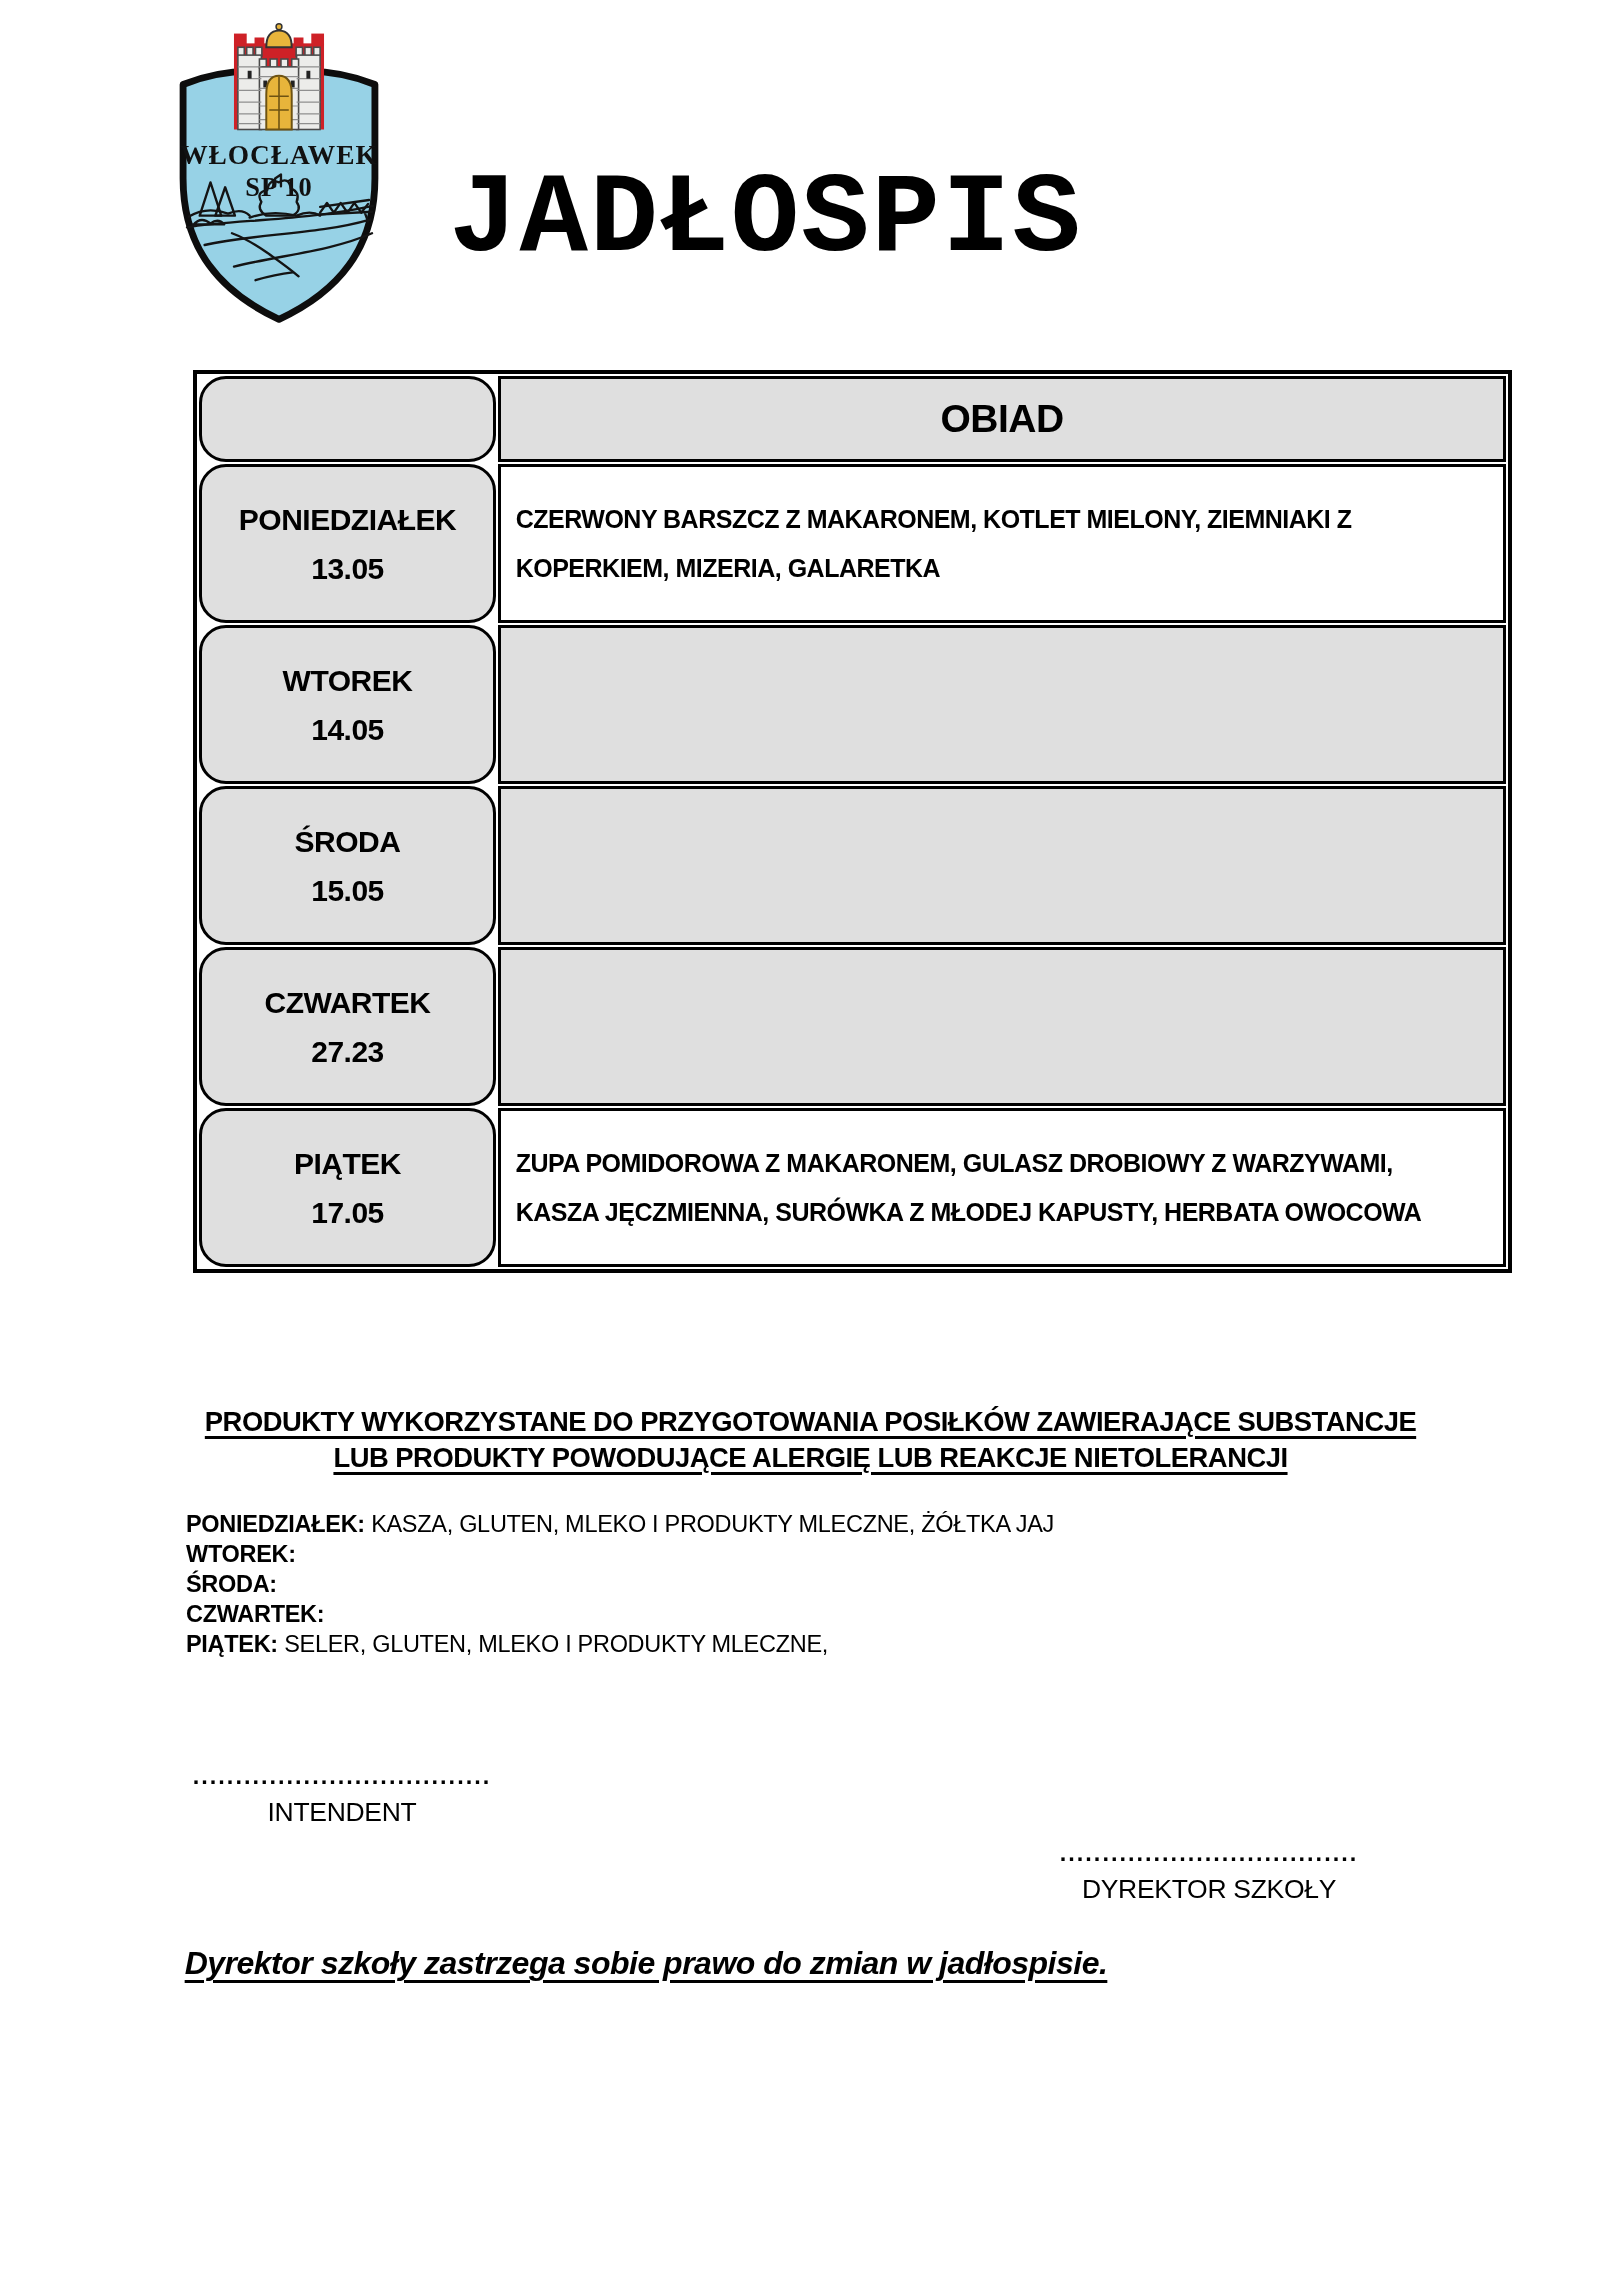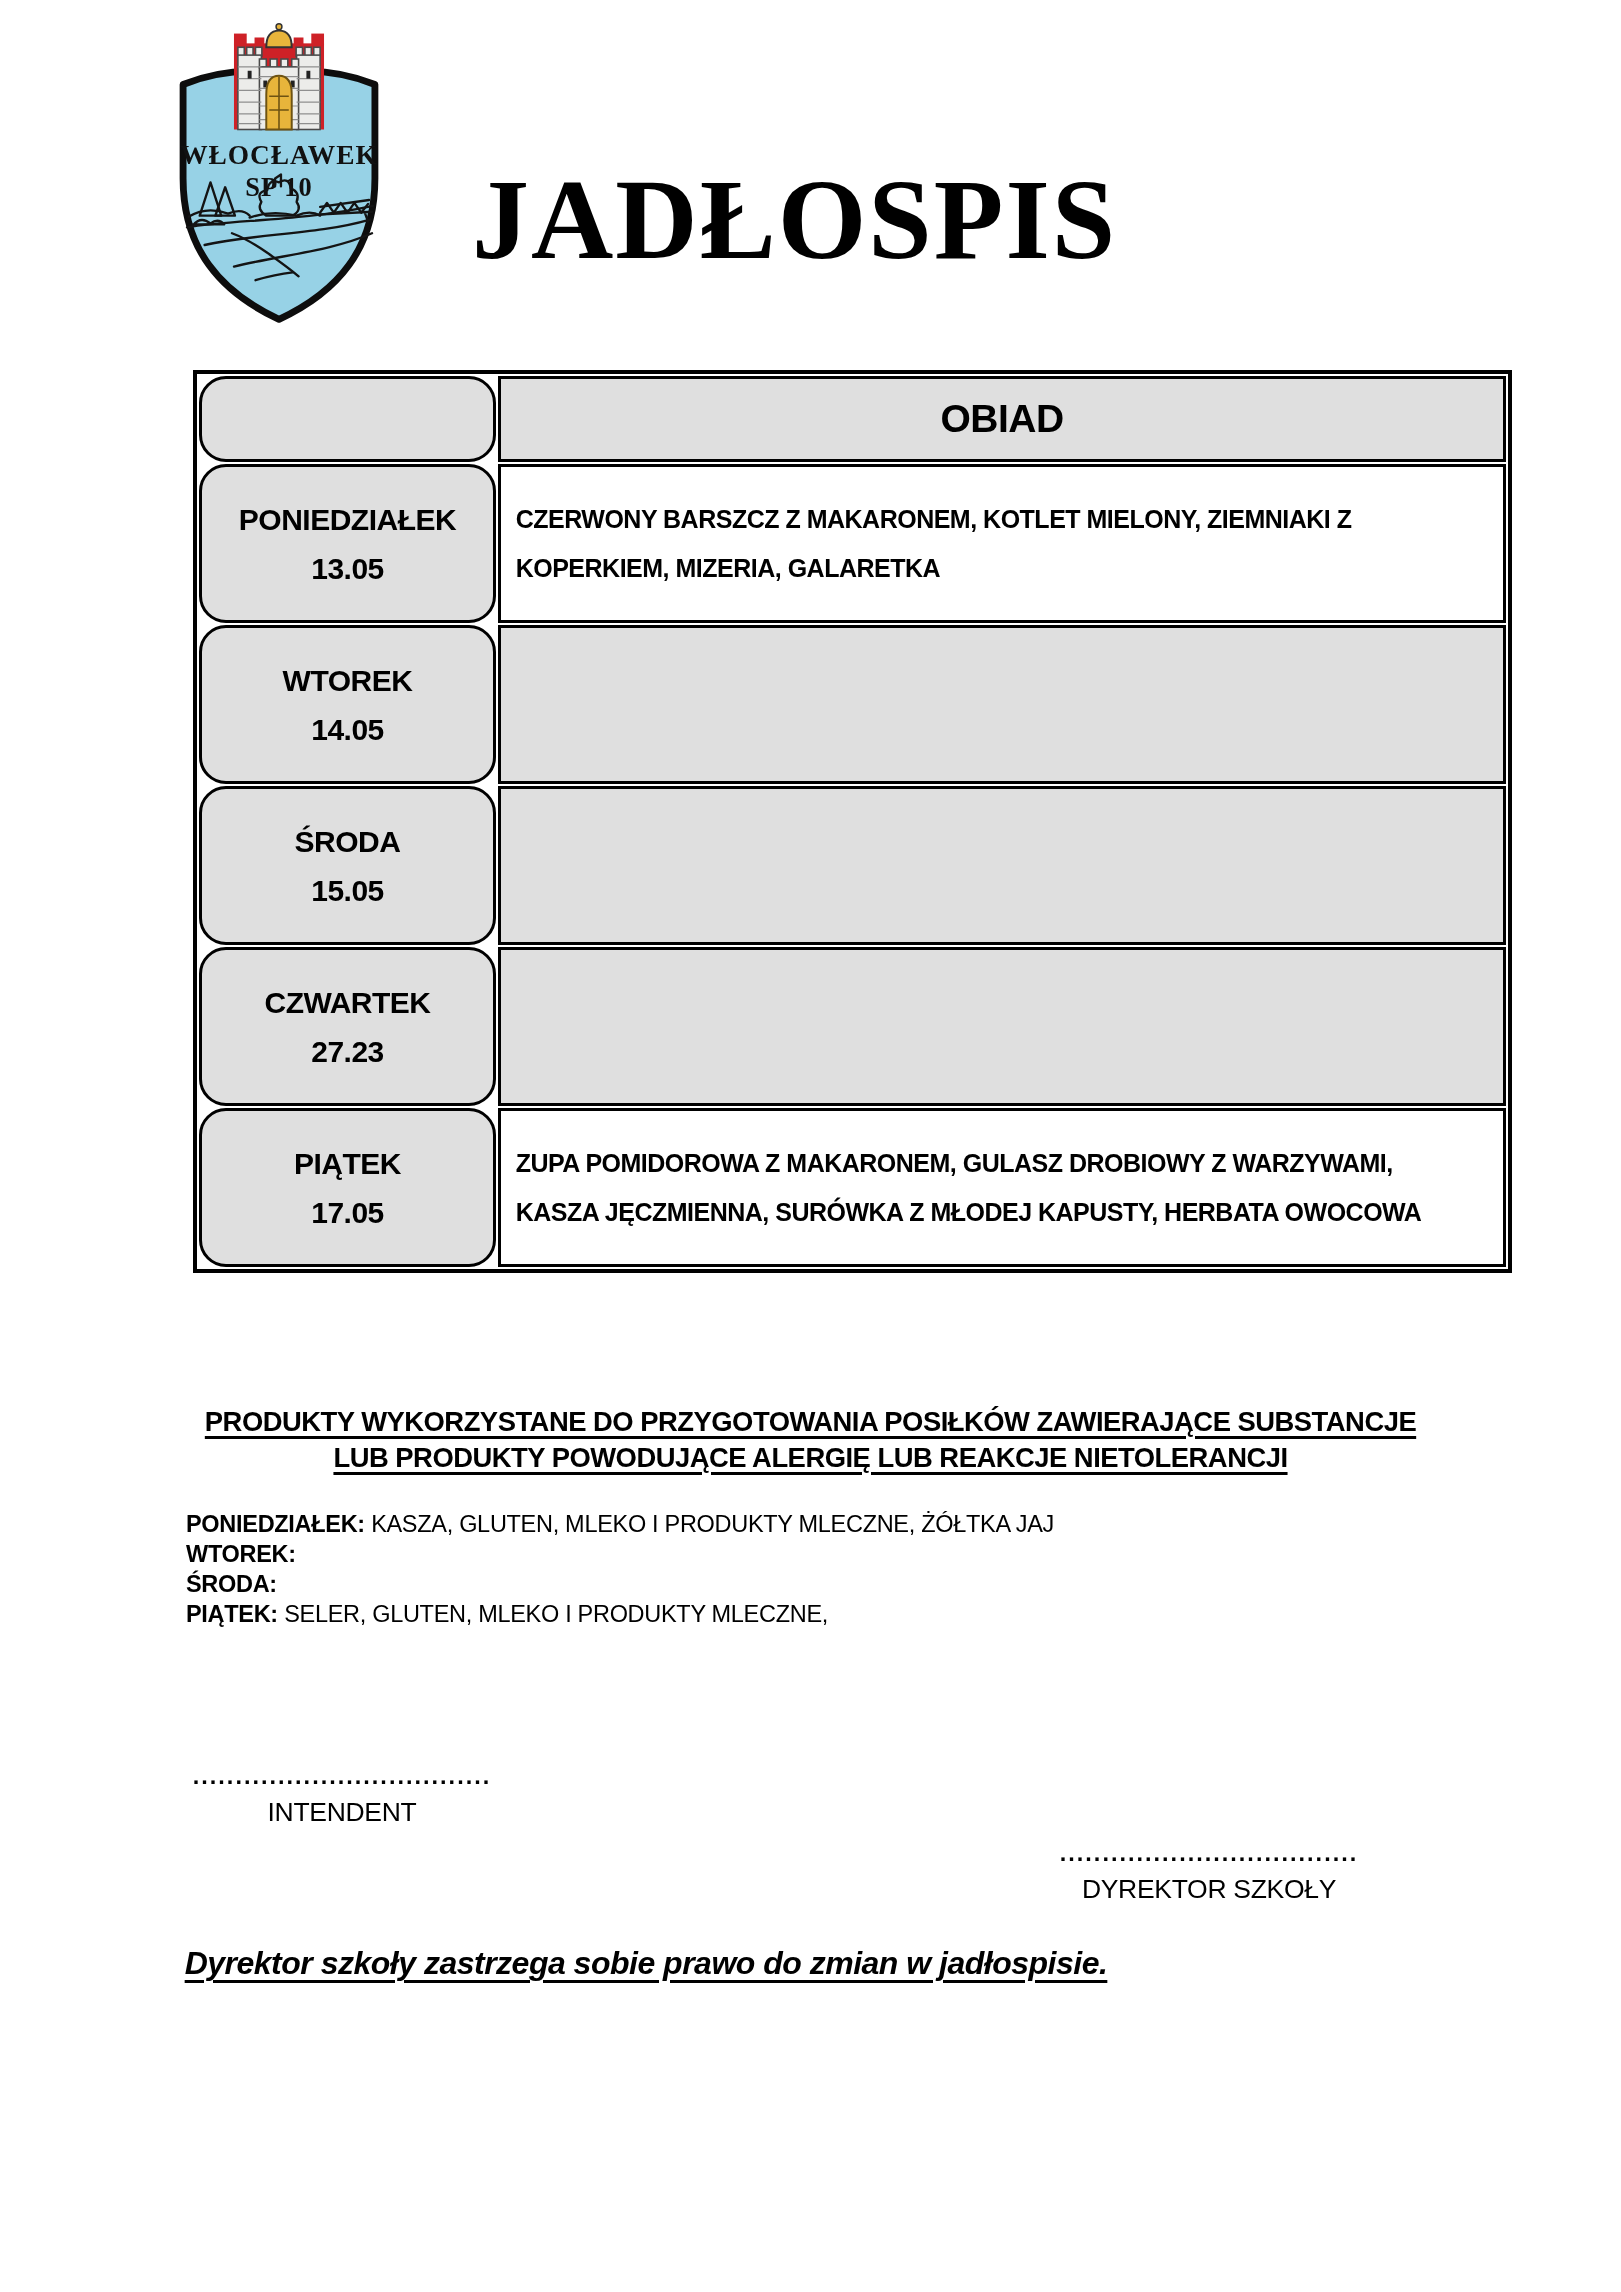--- a/index.html
+++ b/index.html
@@ -13,22 +13,22 @@
   html,body{background:#ffffff;}
   body{
     width:1621px;height:2293px;position:relative;
     font-family:"Liberation Sans",sans-serif;color:var(--ink);
     overflow:hidden;
   }
   
   .logo{position:absolute;left:173px;top:13.7px;width:212px;height:323px;}
   .logo svg{display:block;width:100%;height:100%;}
   .page-title{
-    position:absolute;left:472px;top:157px;
-    font-family:Liberation Serif, serif;font-weight:bold;
+    position:absolute;left:449px;top:157px;
+    font-family:Liberation Mono, monospace;font-weight:bold;
     font-size:114px;line-height:1.1;letter-spacing:2px;color:var(--ink);
     white-space:nowrap;
   }
   
   table.menu{
     position:absolute;left:193px;top:370px;width:1319px;
     border-collapse:separate;border-spacing:2.9px;
     border:4.9px solid var(--ink);background:#fff;
     table-layout:fixed;
   }
@@ -201,20 +201,21 @@
 
 <div class="allergen-heading">
   <span>PRODUKTY WYKORZYSTANE DO PRZYGOTOWANIA POSIŁKÓW ZAWIERAJĄCE SUBSTANCJE</span>
   <span>LUB PRODUKTY POWODUJĄCE ALERGIĘ LUB REAKCJE NIETOLERANCJI</span>
 </div>
 
 <div class="allergen-list">
   <div><span class="lbl">PONIEDZIAŁEK:</span> <span>KASZA, GLUTEN, MLEKO I PRODUKTY MLECZNE, ŻÓŁTKA JAJ</span></div>
   <div><span class="lbl">WTOREK:</span> <span></span></div>
   <div><span class="lbl">ŚRODA:</span> <span></span></div>
+  <div><span class="lbl">CZWARTEK:</span> <span></span></div>
   <div><span class="lbl">PIĄTEK:</span> <span>SELER, GLUTEN, MLEKO I PRODUKTY MLECZNE,</span></div>
 </div>
 
 <div class="sig sig-left">
   <div class="dots">...................................</div>
   <div class="sig-label">INTENDENT</div>
 </div>
 
 <div class="sig sig-right">
   <div class="dots">...................................</div>

